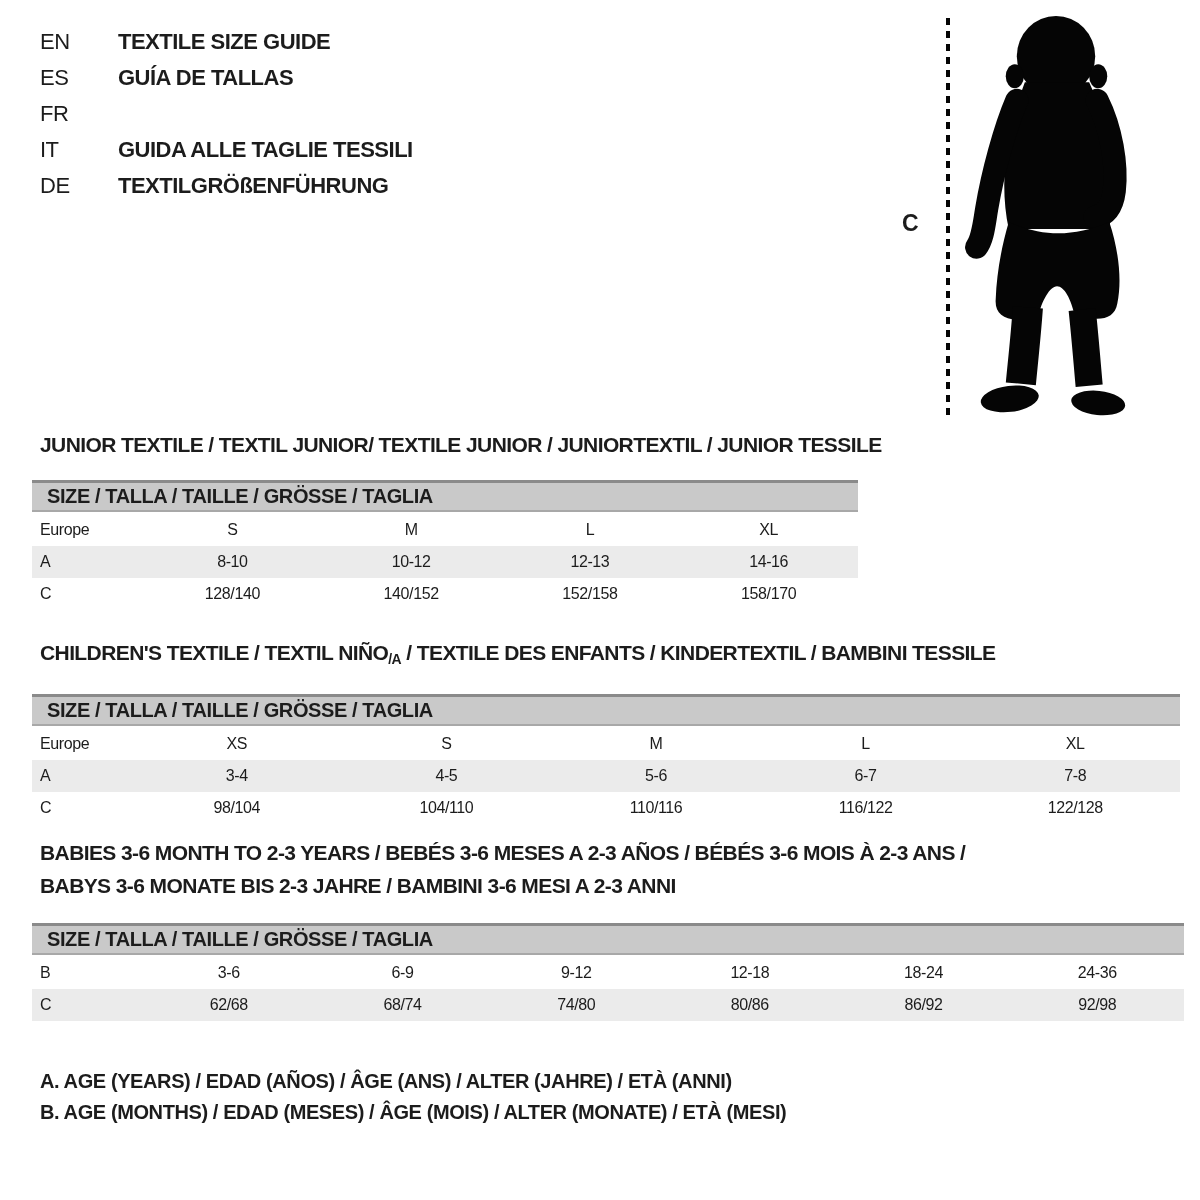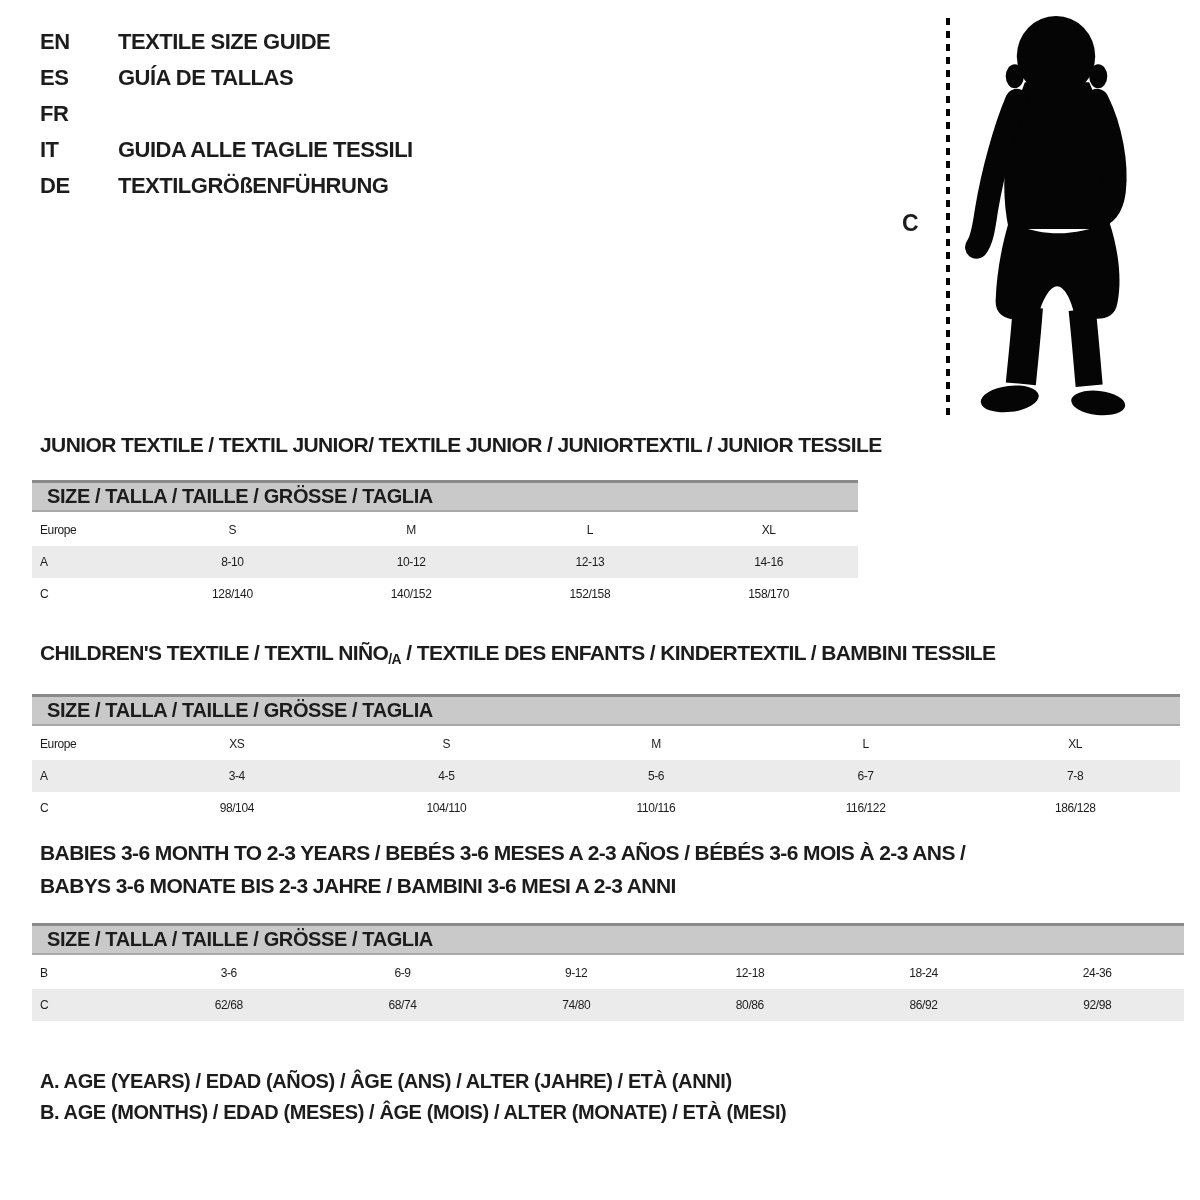--- a/index.html
+++ b/index.html
@@ -11,21 +11,21 @@
     --silhouette:#050505;
   }
   *{margin:0;padding:0;box-sizing:border-box;}
   html,body{width:1200px;height:1200px;background:#ffffff;
     font-family:"Liberation Sans","DejaVu Sans",sans-serif;color:var(--text);}
   .page{position:relative;width:1200px;height:1200px;background:#fff;overflow:hidden;}
 
   
   .lang-block{position:absolute;left:40px;top:24px;}
   .lang-row{display:flex;height:36px;align-items:center;}
-  .lang-code{width:78px;font-size:22px;font-weight:700;letter-spacing:-0.5px;}
+  .lang-code{width:78px;font-size:22px;font-weight:400;letter-spacing:-0.5px;}
   .lang-label{font-size:22px;font-weight:700;letter-spacing:-0.5px;}
 
   
   .measure-line{position:absolute;left:946px;top:18px;width:4px;height:398px;
     background:repeating-linear-gradient(to bottom,var(--silhouette) 0 7px,transparent 7px 13px);}
   .figure-label{position:absolute;left:902px;top:210px;font-size:23px;font-weight:700;}
   .silhouette{position:absolute;left:963px;top:16px;width:184px;height:402px;}
 
   
   .section{position:absolute;left:32px;}
@@ -38,21 +38,21 @@
   #sec-babies .sec-title{margin-bottom:24px;}
   #sec-babies .sec-title .title-line{margin-bottom:7px;}
 
   .size-bar{height:32px;background:var(--header-bar-bg);
     border-top:3px solid var(--header-bar-top);
     border-bottom:2px solid var(--header-bar-bottom);
     display:flex;align-items:center;padding-left:15px;
     font-size:20px;font-weight:700;letter-spacing:-0.4px;margin-bottom:2px;}
 
   .tbl{width:100%;}
-  .row{display:flex;height:32px;align-items:center;font-size:12px;letter-spacing:-0.4px;}
+  .row{display:flex;height:32px;align-items:center;font-size:16px;letter-spacing:-0.4px;}
   .row.shaded{background:var(--row-alt-bg);}
   .cell{display:block;}
   .cell.label{padding-left:8px;flex:0 0 auto;}
   #sec-junior .cell.label{width:111px;}
   #sec-children .cell.label{width:100px;}
   #sec-babies .cell.label{width:110px;}
   .cell.val{flex:1 1 0;text-align:center;}
 
   
   .footnotes{position:absolute;left:40px;top:1066px;}
@@ -159,21 +159,21 @@
           <span class="cell val">5-6</span>
           <span class="cell val">6-7</span>
           <span class="cell val">7-8</span>
         </div>
         <div class="row">
           <span class="cell label">C</span>
           <span class="cell val">98/104</span>
           <span class="cell val">104/110</span>
           <span class="cell val">110/116</span>
           <span class="cell val">116/122</span>
-          <span class="cell val">186/128</span>
+          <span class="cell val">122/128</span>
         </div>
       </div>
   </div>
 
   <div class="section" id="sec-babies">
     <div class="sec-title">
         <div class="title-line"><span>BABIES 3-6 MONTH TO 2-3 YEARS / BEBÉS 3-6 MESES A 2-3 AÑOS / BÉBÉS 3-6 MOIS À 2-3 ANS /</span></div>
         <div class="title-line"><span>BABYS 3-6 MONATE BIS 2-3 JAHRE / BAMBINI 3-6 MESI A 2-3 ANNI</span></div>
       </div>
     <div class="size-bar">

